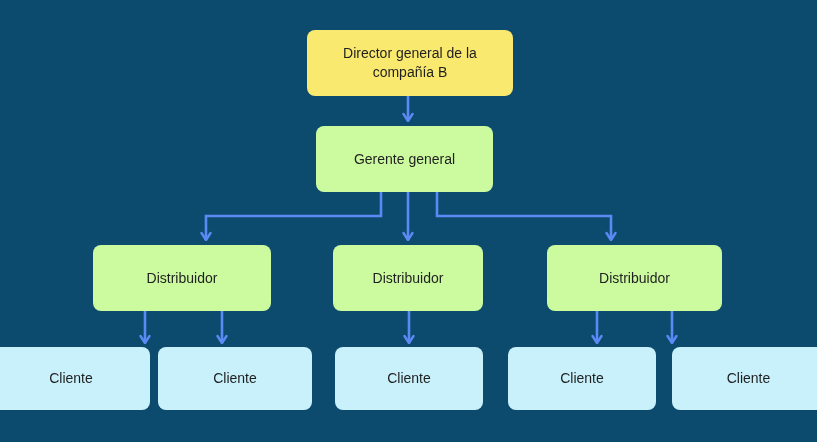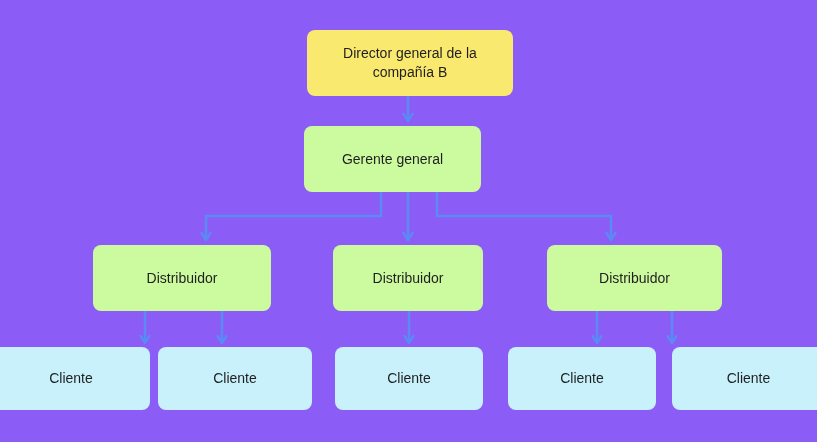--- a/index.html
+++ b/index.html
@@ -5,21 +5,21 @@
   html, body {
     margin: 0;
     padding: 0;
     background: #000000;
     font-family: "Liberation Sans", "DejaVu Sans", sans-serif;
   }
   .canvas {
     position: relative;
     width: 817px;
     height: 442px;
-    background: #8b5cf6;
+    background: #0c4a6e;
     overflow: hidden;
   }
   .edges-layer {
     position: absolute;
     left: 0;
     top: 0;
     width: 817px;
     height: 442px;
     pointer-events: none;
   }
@@ -33,21 +33,21 @@
     font-size: 14px;
     line-height: 1.35;
     color: #1f1f1f;
     box-sizing: border-box;
   }
   .node.yellow { background: #fae96f; }
   .node.green  { background: #ccfb9f; }
   .node.blue   { background: #c8f1fb; }
 
   .node-director      { left: 307px; top: 30px;  width: 206px; height: 66px; padding: 0 22px; }
-  .node-gerente       { left: 304px; top: 126px; width: 177px; height: 66px; }
+  .node-gerente       { left: 316px; top: 126px; width: 177px; height: 66px; }
   .node-distribuidor1 { left: 93px;  top: 245px; width: 178px; height: 66px; }
   .node-distribuidor2 { left: 333px; top: 245px; width: 150px; height: 66px; }
   .node-distribuidor3 { left: 547px; top: 245px; width: 175px; height: 66px; }
   .node-cliente       { top: 347px; height: 63px; }
   .node-cliente1 { left: -8px;  width: 158px; }
   .node-cliente2 { left: 158px; width: 154px; }
   .node-cliente3 { left: 335px; width: 148px; }
   .node-cliente4 { left: 508px; width: 148px; }
   .node-cliente5 { left: 672px; width: 153px; }
 </style>

